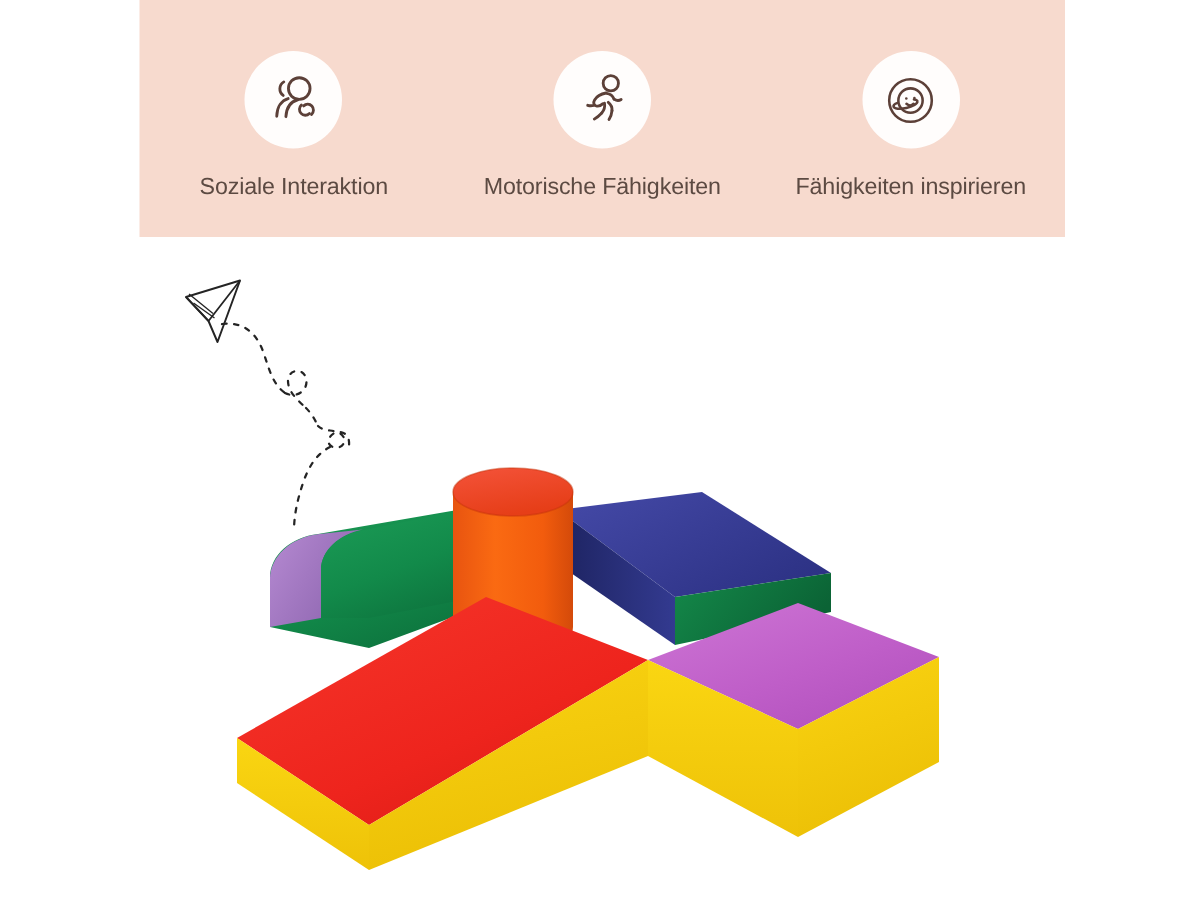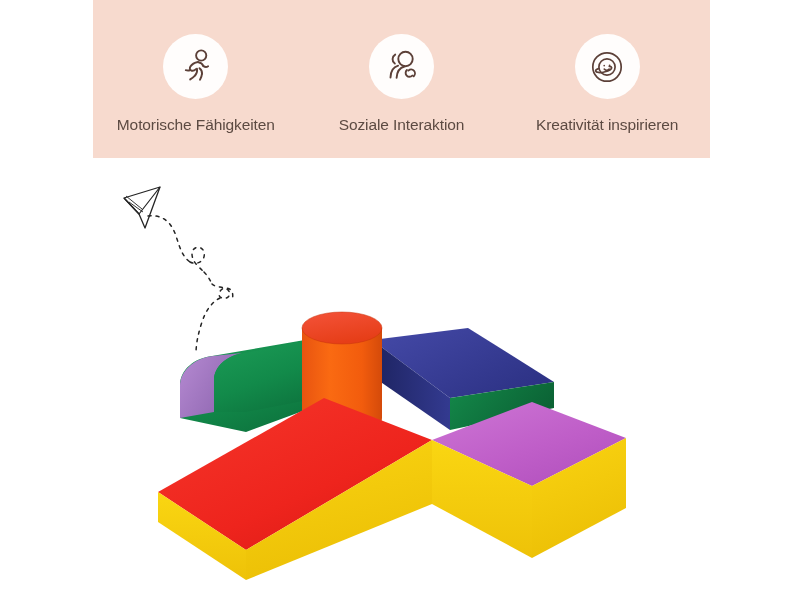--- a/index.html
+++ b/index.html
@@ -87,20 +87,36 @@
     top: 290px;
     width: 520px;
     height: 300px;
   }
 </style>
 </head>
 <body>
 
 <div id="feature-banner">
   <div id="feature-list">
+
+    <div class="feature-item">
+      <div class="feature-badge">
+        <span>
+          <svg width="42" height="42" viewBox="0 0 42 42" fill="none" stroke="#5c4038" stroke-width="1.9" stroke-linecap="round" stroke-linejoin="round">
+            <circle cx="24.5" cy="13" r="7.2"></circle>
+            <path d="M14.2 8.6a5.4 5.4 0 0 0 -0.4 9.0"></path>
+            <path d="M9.5 31.5c0.2 -6.6 3.4 -10.6 7.6 -11.8"></path>
+            <path d="M15.6 31.8c0.4 -6.4 3.6 -10.2 7.9 -11.3"></path>
+            <path d="M27.4 24.6c1.6 -1.5 4.0 -1.5 5.5 0.1c1.5 1.6 1.4 4.1 -0.2 5.6"></path>
+            <path d="M31.3 29.6c-1.6 1.6 -4.1 1.6 -5.6 0.0c-1.5 -1.6 -1.4 -4.1 0.2 -5.6"></path>
+          </svg>
+        </span>
+      </div>
+      <div class="feature-label">Soziale Interaktion</div>
+    </div>
 
     <div class="feature-item">
       <div class="feature-badge">
         <span>
           <svg width="42" height="42" viewBox="0 0 42 42" fill="none" stroke="#5c4038" stroke-width="1.9" stroke-linecap="round" stroke-linejoin="round">
             <circle cx="26.2" cy="9.5" r="5.1"></circle>
             <path d="M23.0 16.0c-3.3 0.6 -6.2 2.3 -7.6 4.6c-1.0 1.7 -0.6 3.3 0.8 3.9c1.5 0.6 3.4 -0.1 4.8 -1.4"></path>
             <path d="M23.4 16.2c2.4 0.3 4.2 1.8 5.0 3.9"></path>
             <path d="M28.4 20.1c1.5 1.0 3.3 1.1 4.7 0.2"></path>
             <path d="M22.0 22.8c0.4 2.4 -0.2 4.6 -1.8 6.5"></path>
@@ -110,47 +126,31 @@
             <path d="M14.9 24.3c-1.4 0.3 -2.8 0.3 -4.1 -0.1"></path>
           </svg>
         </span>
       </div>
       <div class="feature-label">Motorische Fähigkeiten</div>
     </div>
 
     <div class="feature-item">
       <div class="feature-badge">
         <span>
-          <svg width="42" height="42" viewBox="0 0 42 42" fill="none" stroke="#5c4038" stroke-width="1.9" stroke-linecap="round" stroke-linejoin="round">
-            <circle cx="24.5" cy="13" r="7.2"></circle>
-            <path d="M14.2 8.6a5.4 5.4 0 0 0 -0.4 9.0"></path>
-            <path d="M9.5 31.5c0.2 -6.6 3.4 -10.6 7.6 -11.8"></path>
-            <path d="M15.6 31.8c0.4 -6.4 3.6 -10.2 7.9 -11.3"></path>
-            <path d="M27.4 24.6c1.6 -1.5 4.0 -1.5 5.5 0.1c1.5 1.6 1.4 4.1 -0.2 5.6"></path>
-            <path d="M31.3 29.6c-1.6 1.6 -4.1 1.6 -5.6 0.0c-1.5 -1.6 -1.4 -4.1 0.2 -5.6"></path>
-          </svg>
-        </span>
-      </div>
-      <div class="feature-label">Soziale Interaktion</div>
-    </div>
-
-    <div class="feature-item">
-      <div class="feature-badge">
-        <span>
           <svg width="42" height="42" viewBox="0 0 42 42" fill="none" stroke="#5c4038" stroke-width="1.7" stroke-linecap="round" stroke-linejoin="round">
             <circle cx="21" cy="21" r="14.2"></circle>
             <circle cx="21" cy="21" r="8.1"></circle>
             <path d="M12.4 22.6c-1.8 0.6 -2.9 1.5 -2.7 2.4c0.3 1.5 4.1 2.0 8.5 1.0c4.4 -1.0 7.7 -3.0 7.4 -4.5c-0.1 -0.7 -1.0 -1.1 -2.3 -1.2"></path>
             <path d="M18.2 19.6l0.0 0.0"></path>
             <path d="M23.6 19.3l0.0 0.0"></path>
             <path d="M18.3 23.2c1.4 1.3 3.4 1.3 4.8 0.0"></path>
           </svg>
         </span>
       </div>
-      <div class="feature-label">Kreativität inspirieren</div>
+      <div class="feature-label">Fähigkeiten inspirieren</div>
     </div>
 
   </div>
 </div>
 
 <div id="paper-plane-doodle">
   <svg width="150" height="180" viewBox="0 0 150 180" fill="none">
     <g>
       <path d="M12 22 L48 11 L33 52 L27 38 Z" fill="#ffffff" stroke="#242424" stroke-width="1.3" stroke-linejoin="round"></path>
       <path d="M12 22 L27 38 L48 11" stroke="#242424" stroke-width="1.2" fill="none" stroke-linejoin="round"></path>

